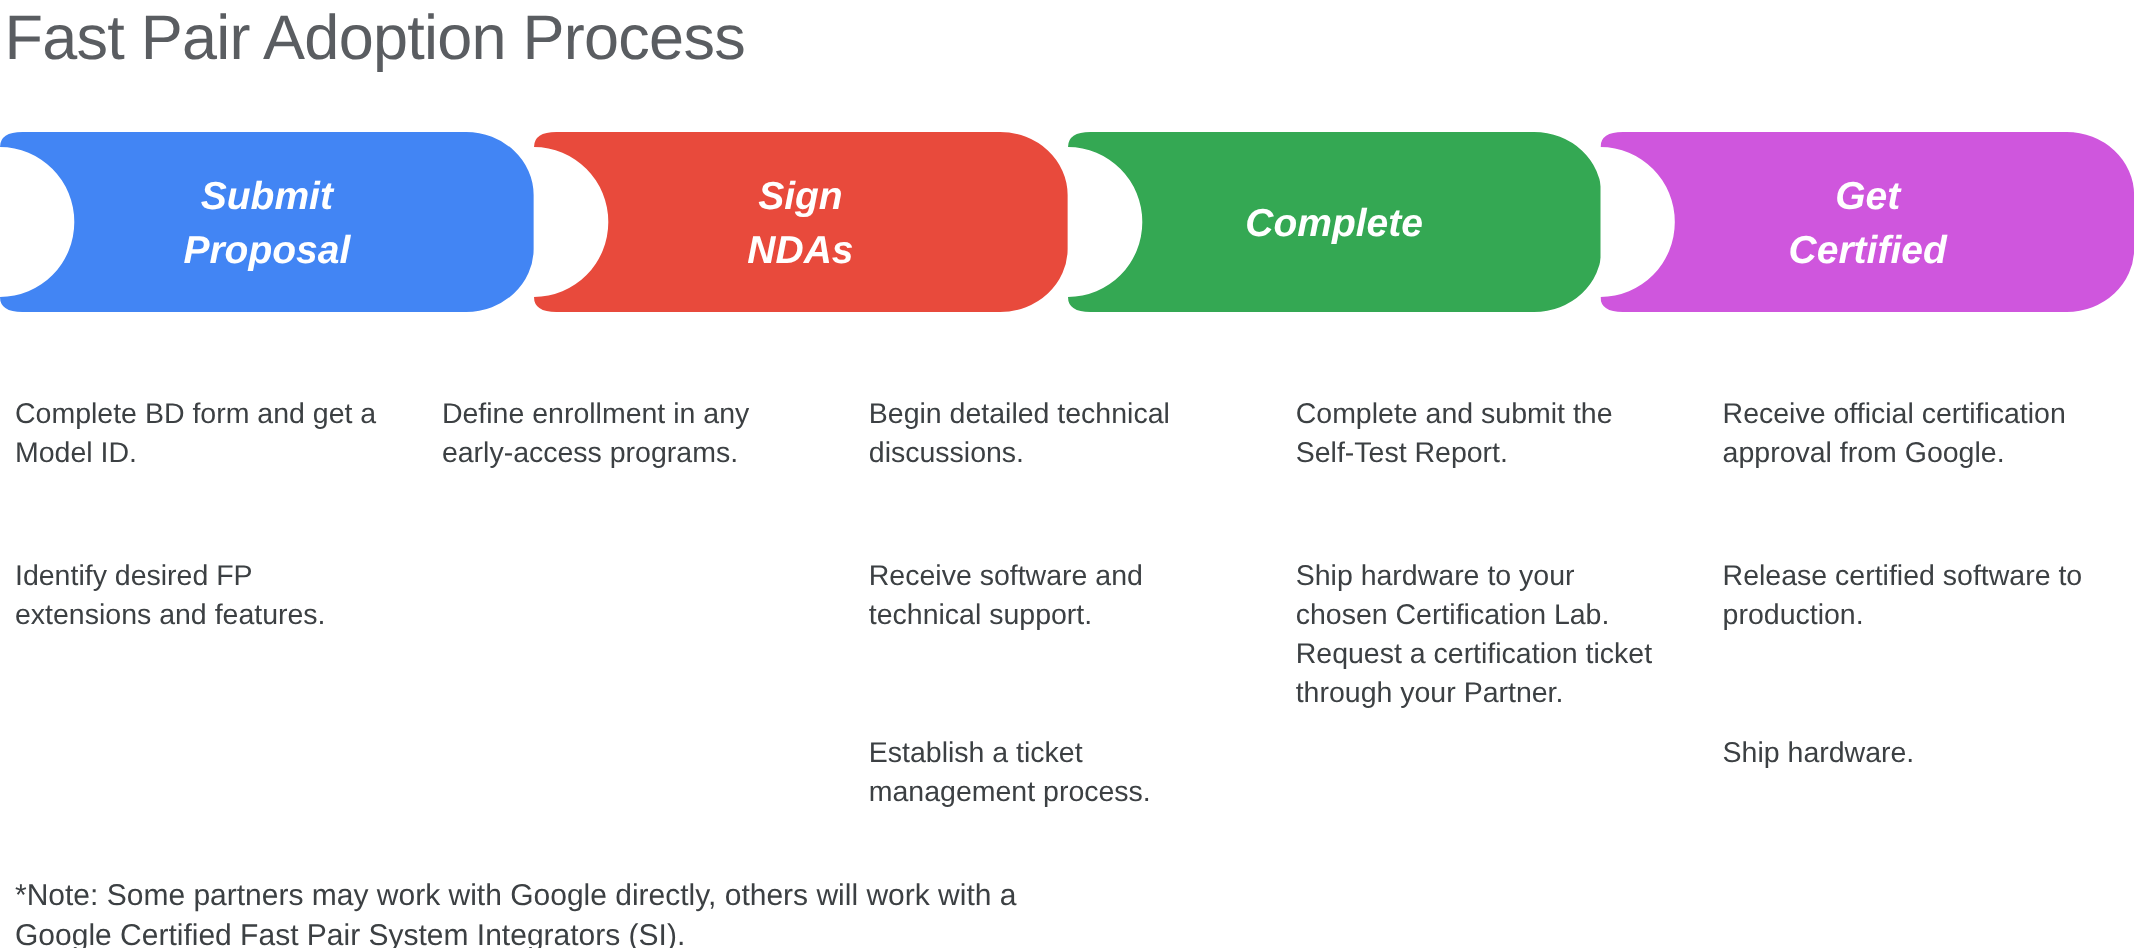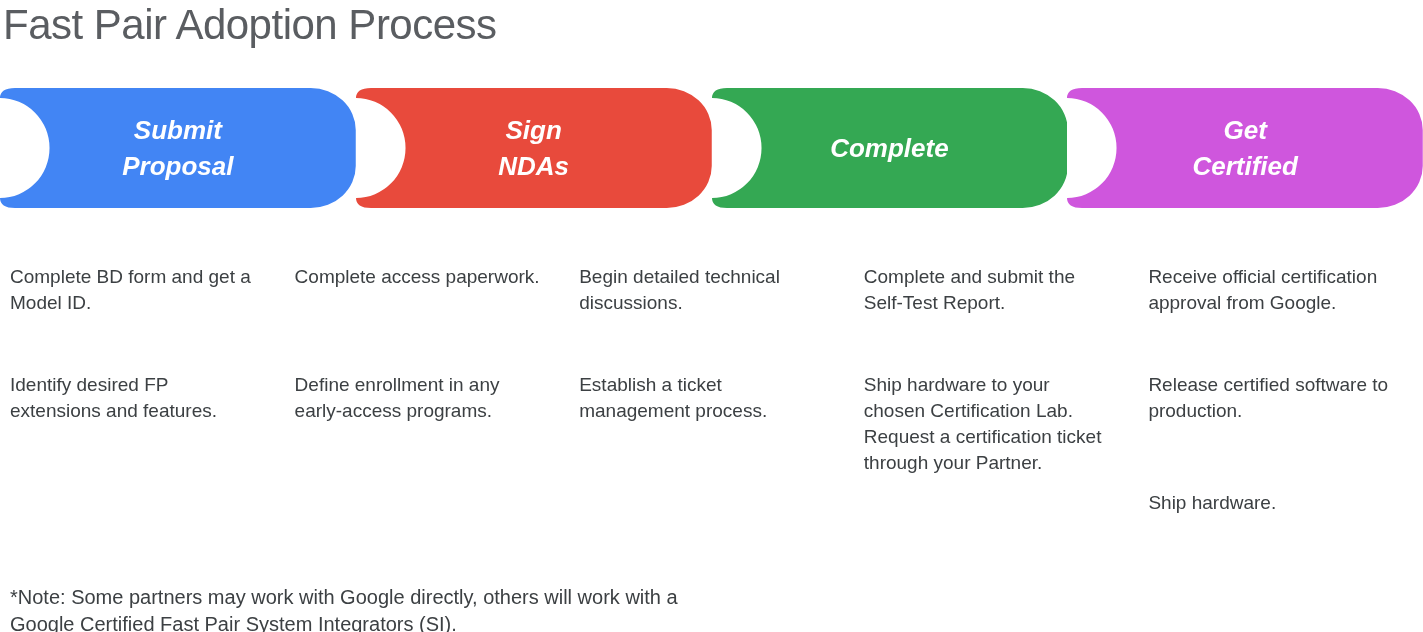--- a/index.html
+++ b/index.html
@@ -82,25 +82,25 @@
 Certified</div>
     </div>
   </div>
 
   <div class="grid">
     <div class="col">
       <div class="cell cell-1">Complete BD form and get a Model ID.</div>
       <div class="cell cell-2">Identify desired FP extensions and features.</div>
     </div>
     <div class="col">
-      <div class="cell cell-1">Complete access paperwork.</div>
       <div class="cell cell-2">Define enrollment in any early-access programs.</div>
     </div>
     <div class="col">
       <div class="cell cell-1">Begin detailed technical discussions.</div>
+      <div class="cell cell-2">Receive software and technical support.</div>
       <div class="cell">Establish a ticket management process.</div>
     </div>
     <div class="col">
       <div class="cell cell-1">Complete and submit the Self-Test Report.</div>
       <div class="cell">Ship hardware to your chosen Certification Lab.</div>
       <div class="cell cell-2">Request a certification ticket through your Partner.</div>
     </div>
     <div class="col">
       <div class="cell cell-1">Receive official certification approval from Google.</div>
       <div class="cell cell-2">Release certified software to production.</div>

